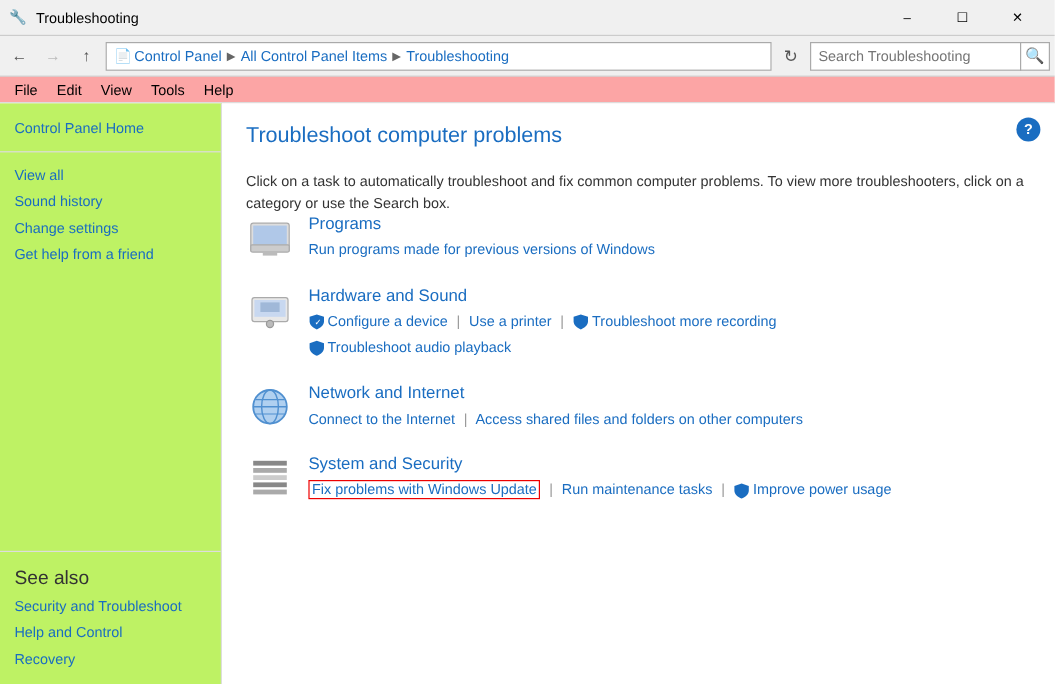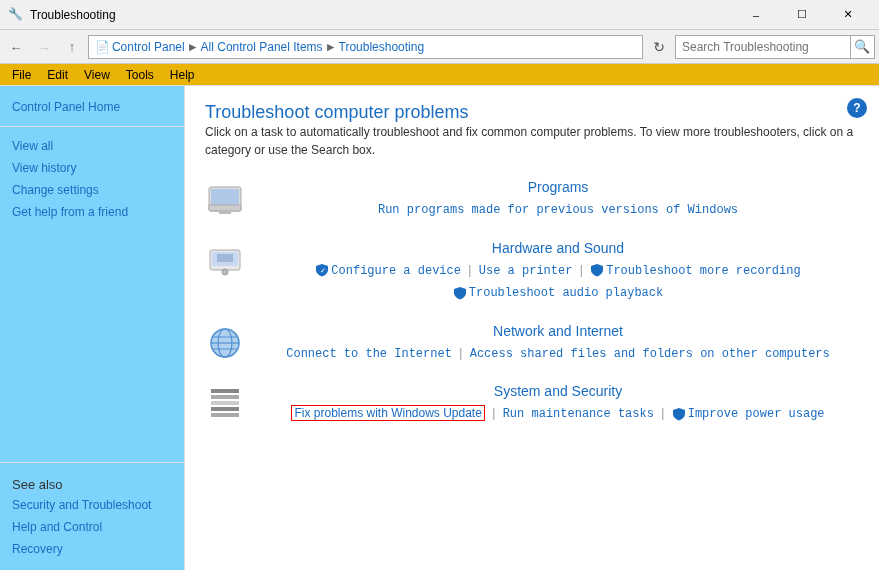--- a/index.html
+++ b/index.html
@@ -84,21 +84,21 @@
     }
     .search-icon-btn {
       width: 24px; height: 24px;
       background: transparent; border: none; border-left: 1px solid #aaa;
       cursor: pointer; display: flex; align-items: center; justify-content: center;
       color: #555; font-size: 13px;
     }
 
     
     .menu-bar {
-      background: #eab308;
+      background: #fca5a5;
       height: 22px;
       display: flex;
       align-items: center;
       padding: 0 4px;
       border-bottom: 1px solid #ddd;
     }
     .menu-item {
       padding: 2px 8px;
       cursor: pointer;
       font-size: 12px;
@@ -108,90 +108,87 @@
     
     .main-layout {
       display: flex;
       flex: 1;
       overflow: hidden;
     }
 
     
     .sidebar {
       width: 185px;
-      background: #7dd3fc;
+      background: #bef264;
       border-right: 1px solid #ddd;
       padding: 10px 0;
       display: flex;
       flex-direction: column;
       overflow-y: auto;
     }
     .sidebar-link {
       padding: 4px 12px;
       color: #1a6dc1;
       cursor: pointer;
       font-size: 12px;
       text-decoration: none;
       display: block;
     }
     .sidebar-divider { height: 1px; background: #ddd; margin: 8px 0; }
     .sidebar-section-label {
       padding: 6px 12px 2px;
-      font-size: 13px;
+      font-size: 16px;
       font-weight: normal;
       color: #333;
     }
 
     
     .content {
       flex: 1;
       padding: 16px 20px;
       overflow-y: auto;
       background: #fff;
       position: relative;
     }
     .content-title {
       font-size: 18px;
       color: #1a6dc1;
       font-weight: normal;
-      margin-bottom: 0;
+      margin-bottom: 19px;
     }
     .content-desc {
       font-size: 12px;
       color: #333;
       line-height: 1.5;
-      margin-bottom: 20px;
     }
 
     
     .category-item {
       display: flex;
       align-items: flex-start;
       margin-bottom: 18px;
       gap: 12px;
-      text-align: center;
     }
     .category-icon {
       width: 40px; height: 40px;
       flex-shrink: 0;
       display: flex; align-items: center; justify-content: center;
     }
     .category-content { flex: 1; }
     .category-title {
       font-size: 14px;
       color: #1a6dc1;
       cursor: pointer;
       margin-bottom: 4px;
     }
     .category-links { font-size: 12px; line-height: 1.8; }
     .cat-link {
       color: #1a6dc1;
       cursor: pointer;
       text-decoration: none;
-      font-family: Liberation Mono, monospace;
     }
     .cat-sep { color: #999; margin: 0 4px; }
     .cat-link-highlighted {
       color: #1a6dc1;
       cursor: pointer;
       border: 1px solid #e00;
       padding: 0 2px;
       text-decoration: none;
     }
 
@@ -259,21 +256,21 @@
   <span class="menu-item">Tools</span>
   <span class="menu-item">Help</span>
 </div>
 
 <div class="main-layout">
 
   <div class="sidebar">
     <a class="sidebar-link">Control Panel Home</a>
     <div class="sidebar-divider"></div>
     <a class="sidebar-link">View all</a>
-    <a class="sidebar-link">View history</a>
+    <a class="sidebar-link">Sound history</a>
     <a class="sidebar-link">Change settings</a>
     <a class="sidebar-link">Get help from a friend</a>
 
     <div style="flex:1"></div>
 
     <div class="sidebar-divider"></div>
     <div class="sidebar-section-label">See also</div>
     <a class="sidebar-link">Security and Troubleshoot</a>
     <a class="sidebar-link">Help and Control</a>
     <a class="sidebar-link">Recovery</a>

